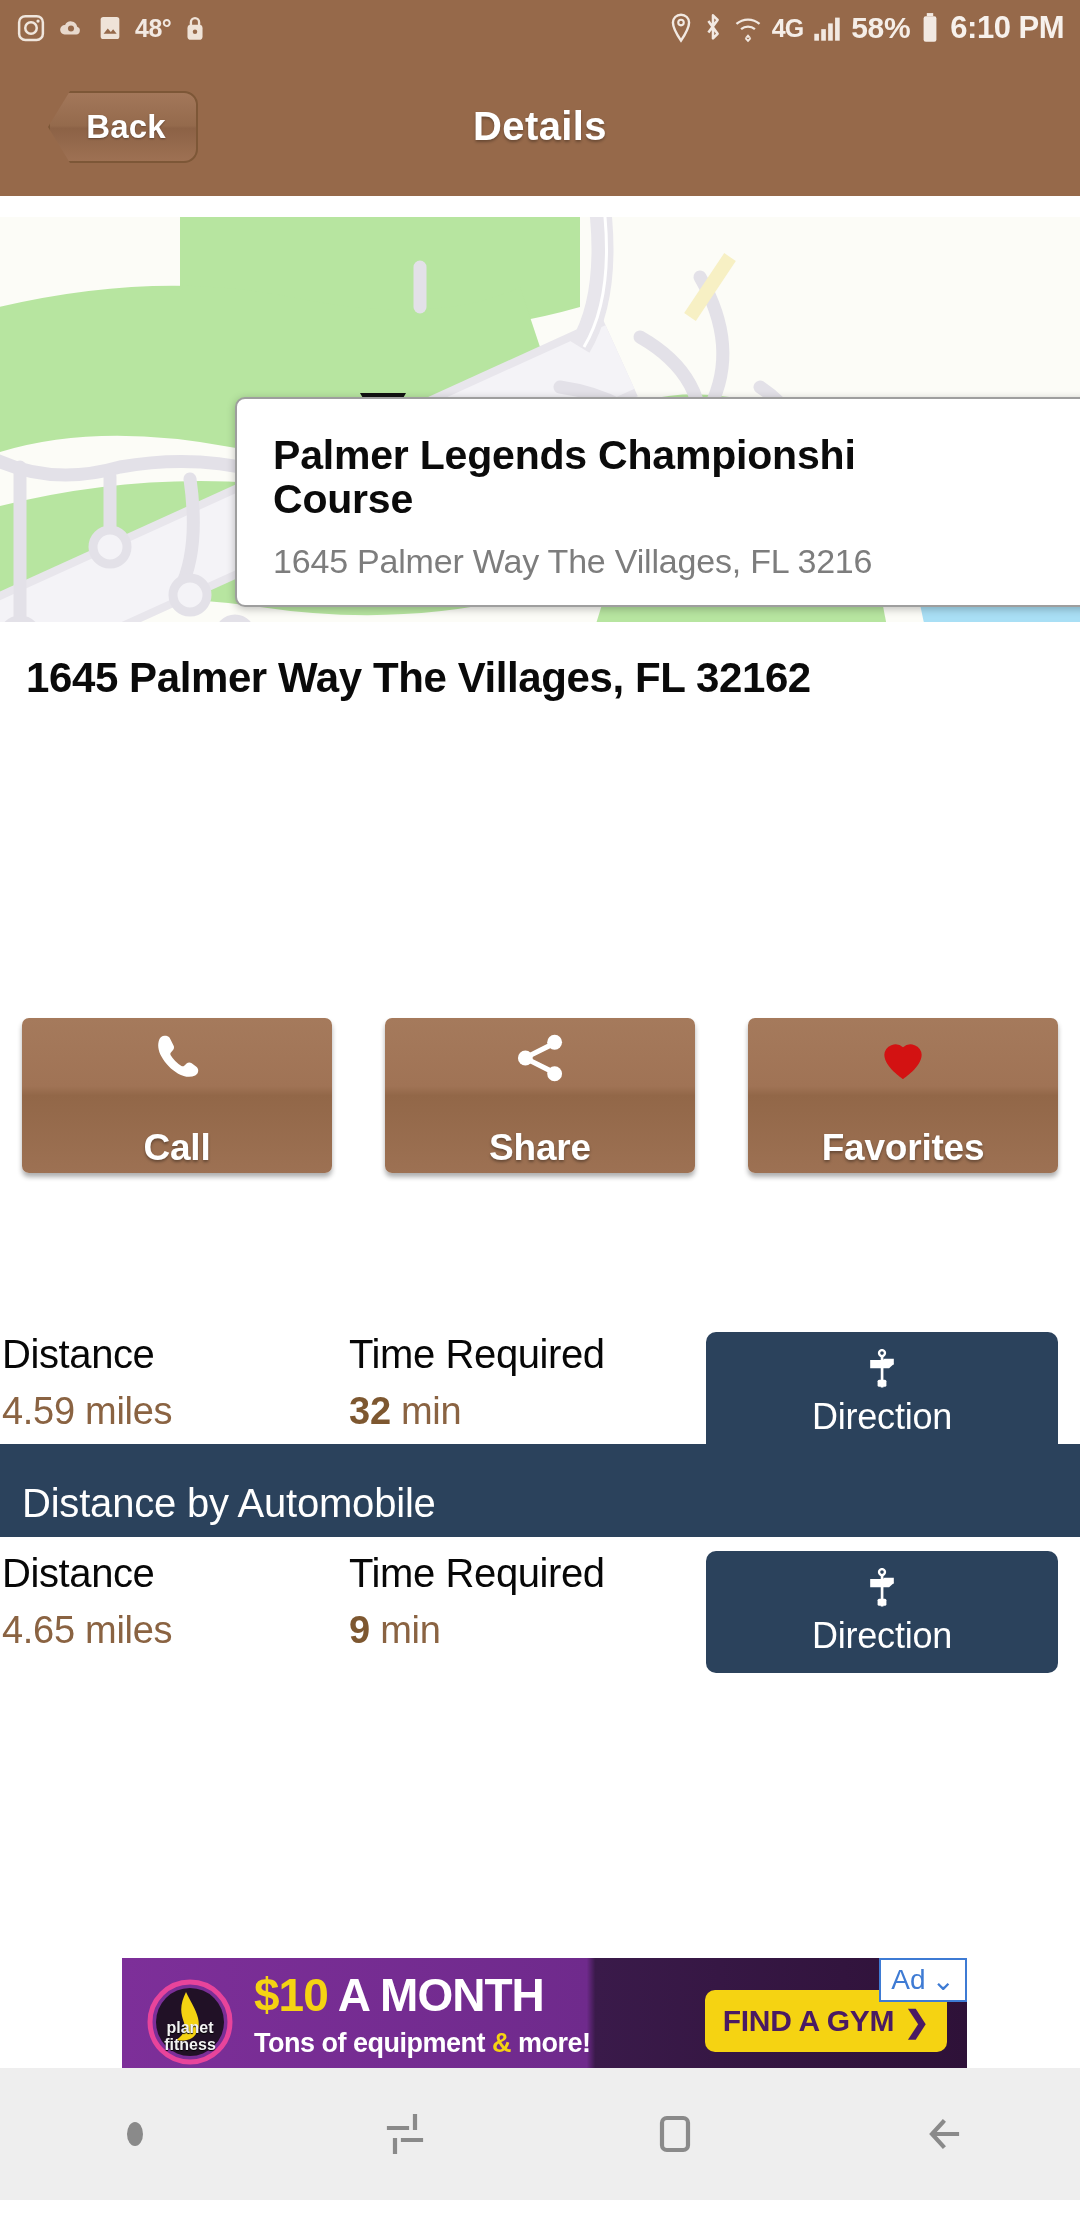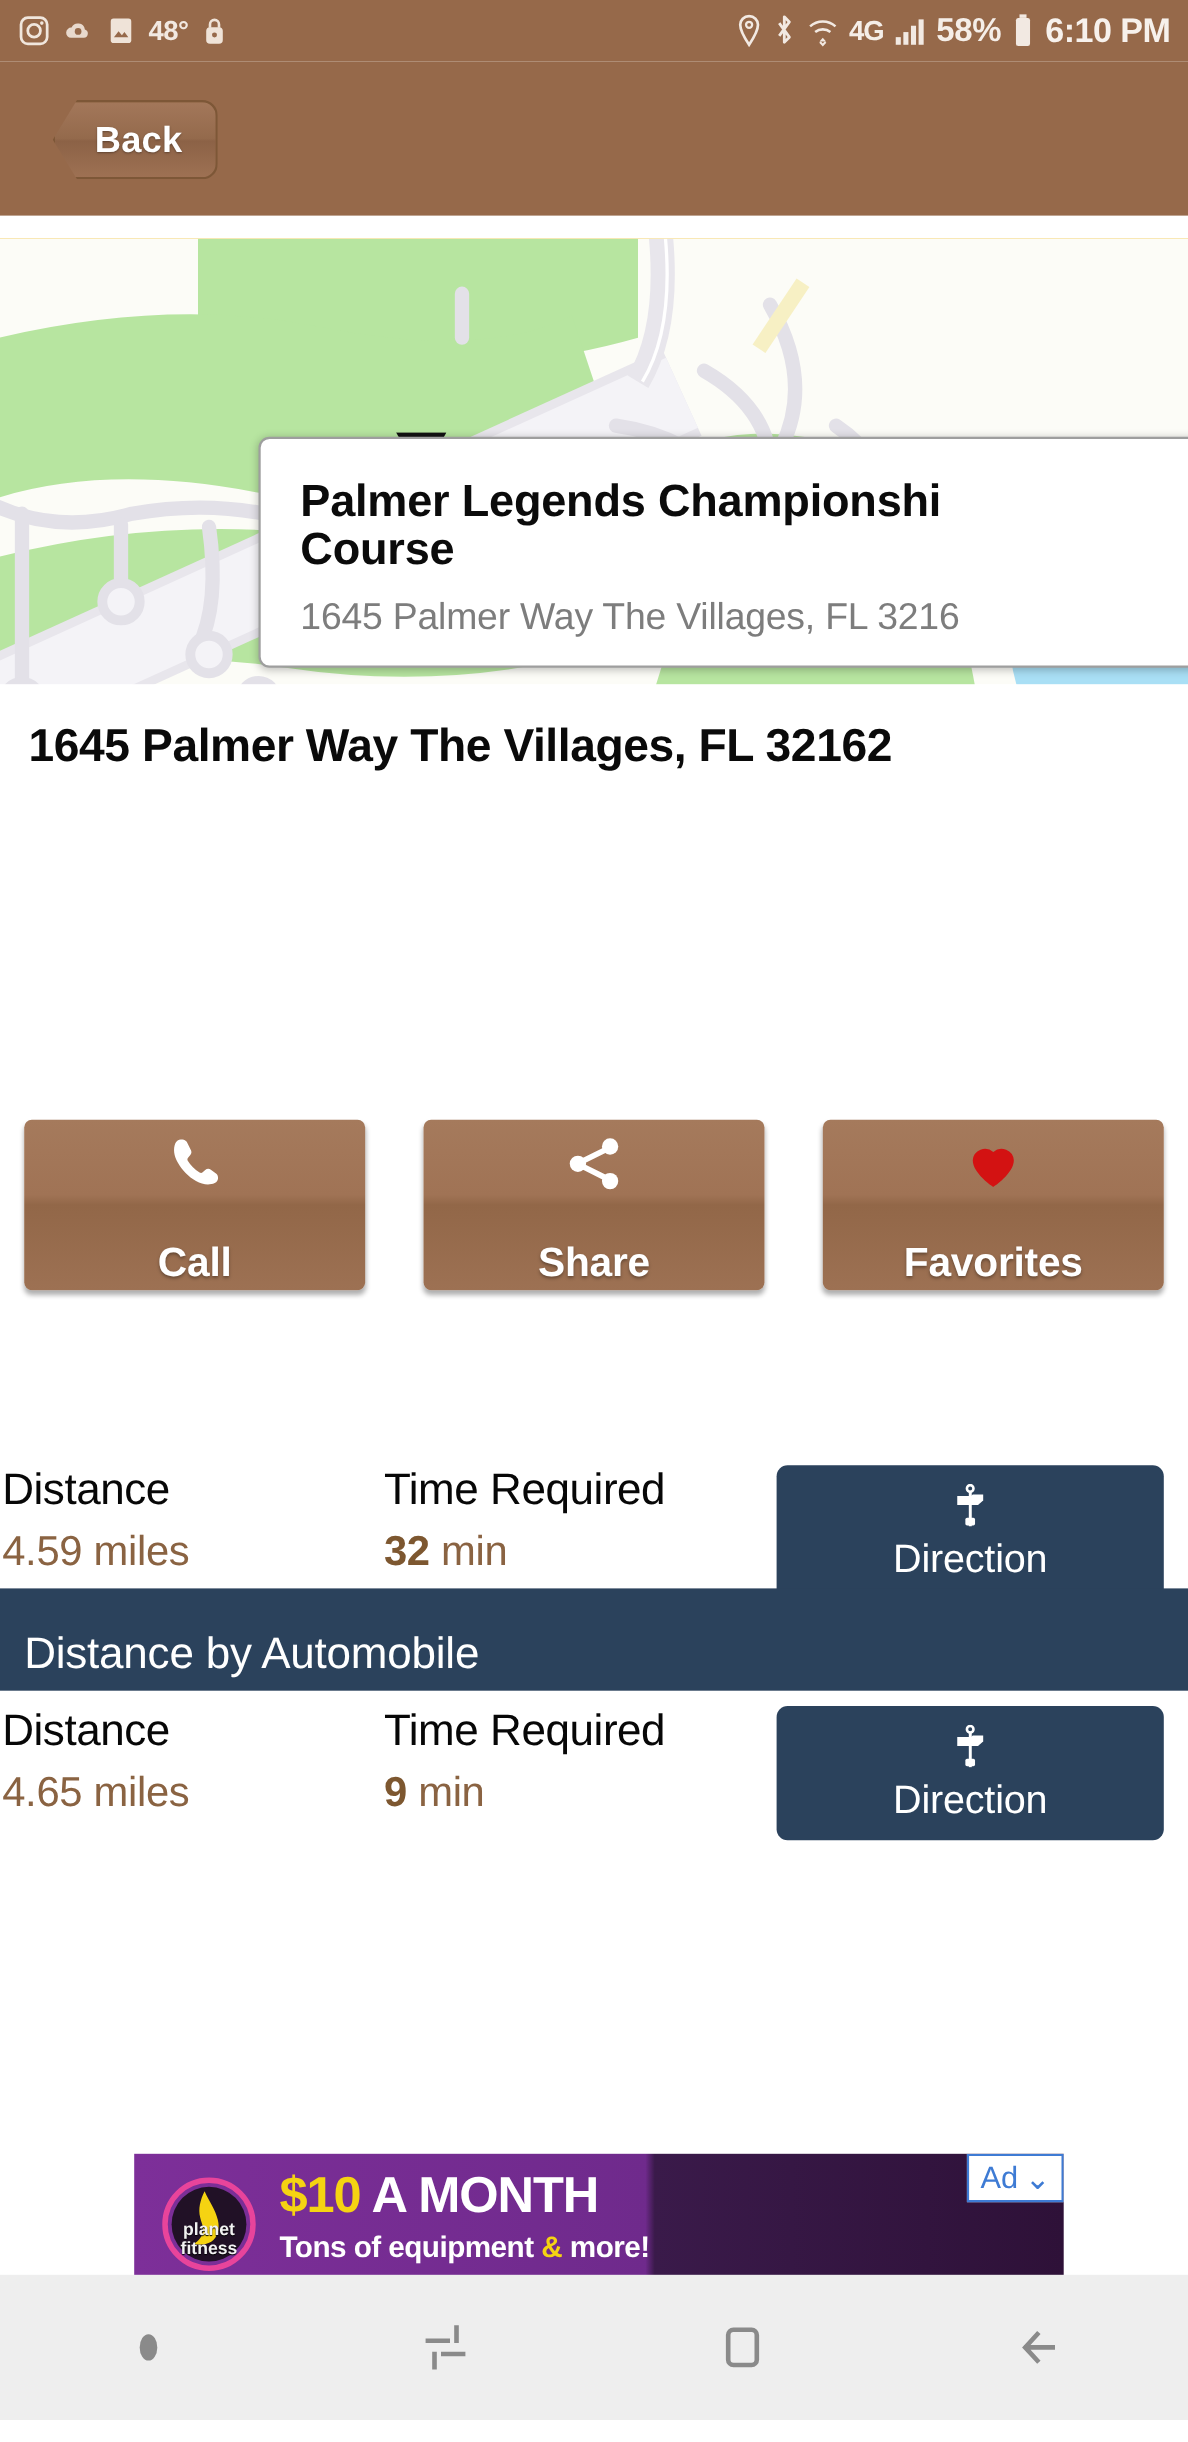--- a/index.html
+++ b/index.html
@@ -256,20 +256,21 @@
         <svg width="22" height="32" viewBox="0 0 16 30">
             <rect x="5" y="1" width="6" height="3" fill="#f2e9e2"></rect>
             <rect x="2" y="4" width="12" height="24" rx="2" fill="#f2e9e2"></rect>
           </svg>
       </span>
       <span class="sb-time">6:10 PM</span>
     </div>
   </div>
 
   <div class="appbar">
+    <div class="appbar-title">Details</div>
     <div class="back-btn">
       <span>Back</span>
     </div>
   </div>
 
   <div class="map">
     <svg width="1080" height="426" viewBox="0 0 1080 426">
       <rect x="0" y="0" width="1080" height="426" fill="#fcfcf7"></rect>
 
       <path d="M930 250 q40 -30 90 -20 l60 10 v186 h-150 q-30 -90 0 -176z" fill="#a9dff5"></path>
@@ -414,20 +415,24 @@
           <circle cx="48" cy="48" r="40" fill="none" stroke="#e8449b" stroke-width="5"></circle>
           <circle cx="48" cy="48" r="34" fill="#211126"></circle>
           <path d="M44 18c-4 8-6 16-4 24 1 5 4 9 2 15-2 6-8 9-8 9s10 2 16-2c6-4 8-12 6-20-2-9-8-17-12-26z" fill="#f5d312"></path>
         </svg>
       <div class="ad-logo-txt">planet fitness</div>
     </div>
     <div class="ad-main">
       <div class="ad-head"><span class="yel">$10</span><span> A MONTH</span></div>
       <div class="ad-sub"><span>Tons of equipment </span><span class="amp">&amp;</span><span> more!</span></div>
     </div>
+    <div class="ad-cta">
+      <span>FIND A GYM</span>
+      <span>❯</span>
+    </div>
     <div class="ad-badge">
       <span>Ad</span>
       <span>⌄</span>
     </div>
   </div>
 
   <div class="navbar">
     <div class="nav-item">
       <span class="nav-dot"></span>
     </div>

